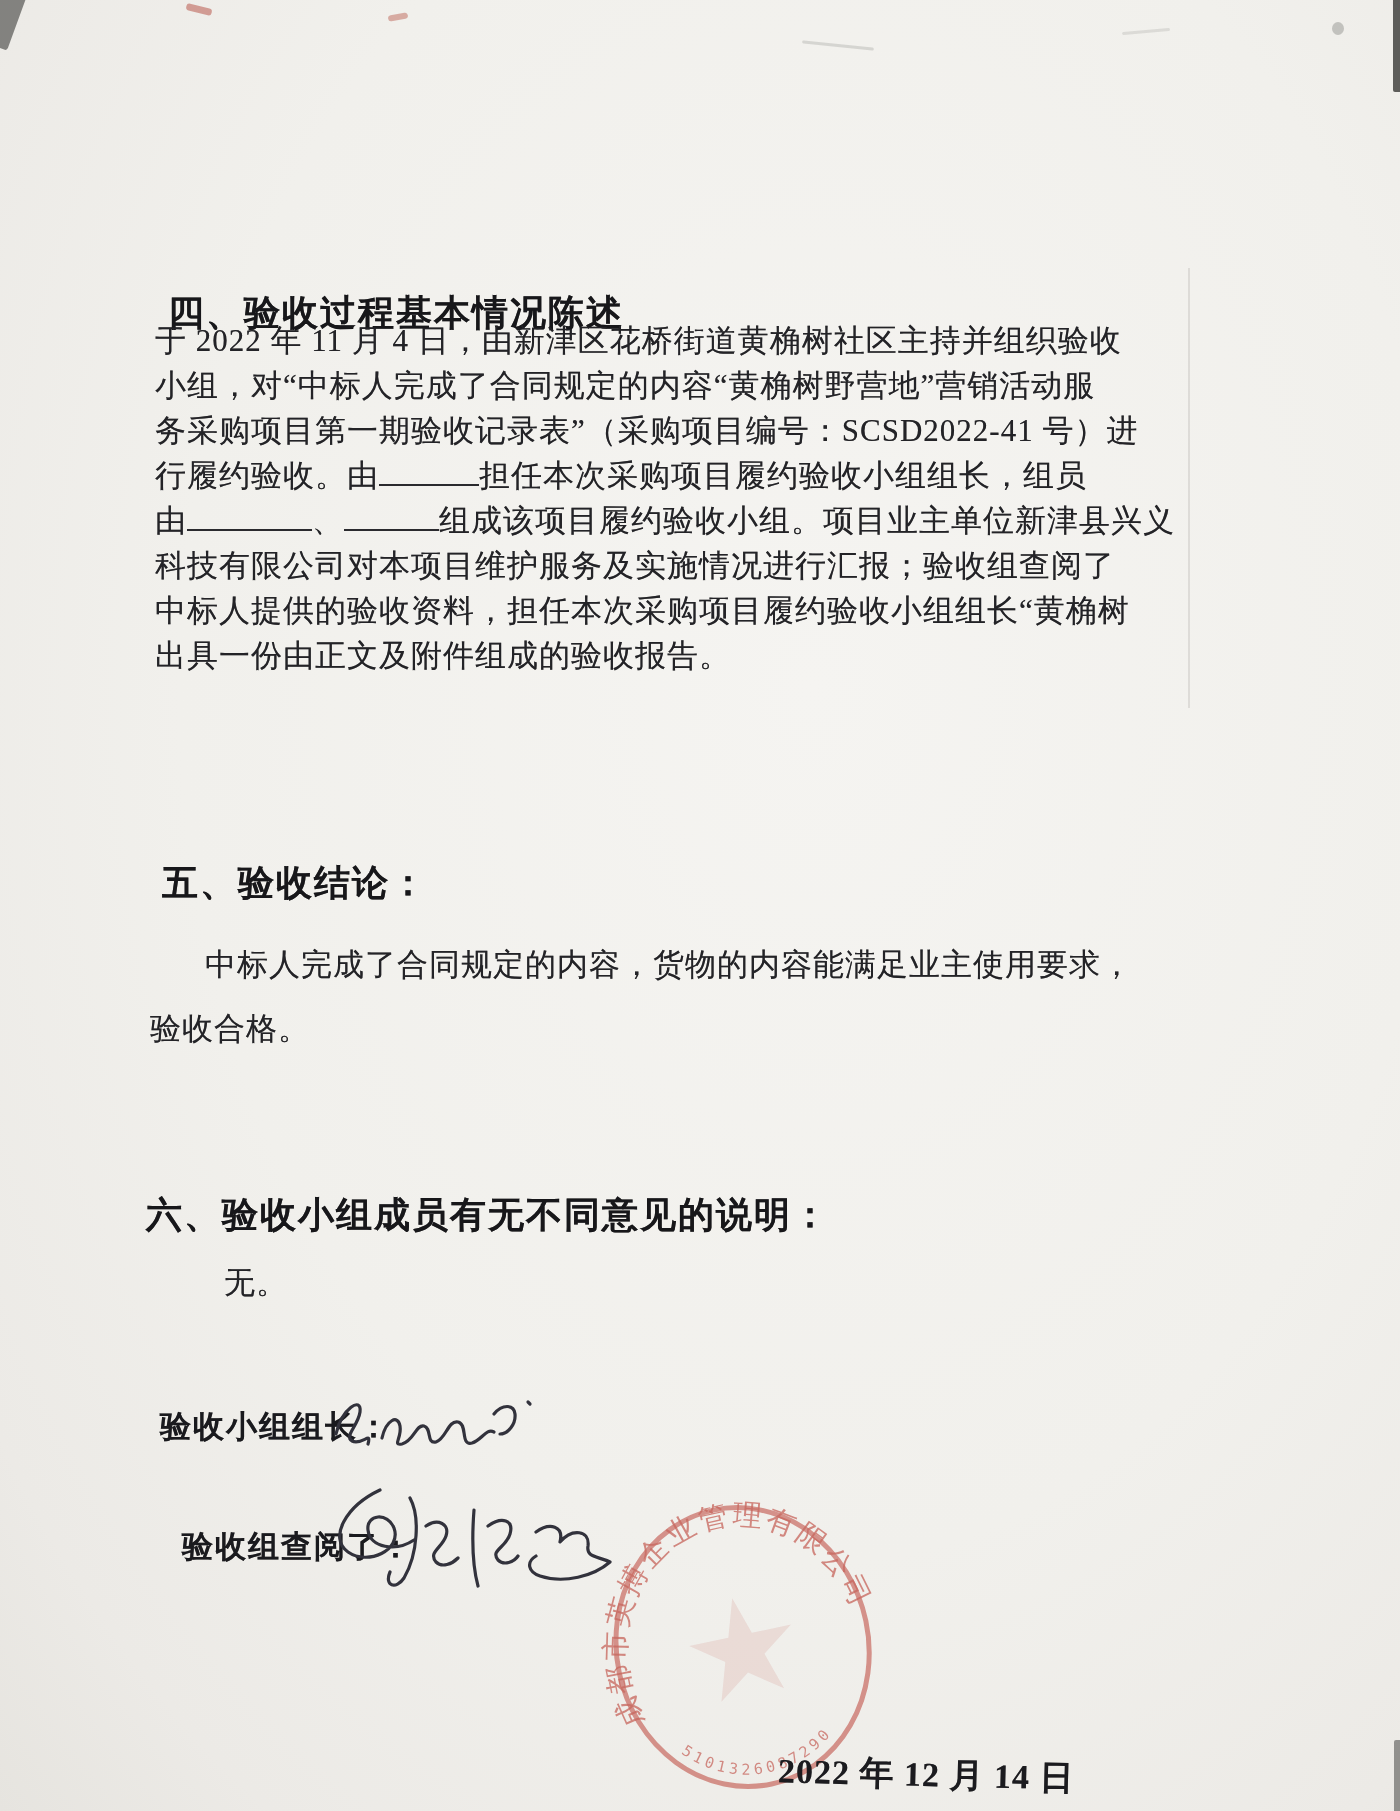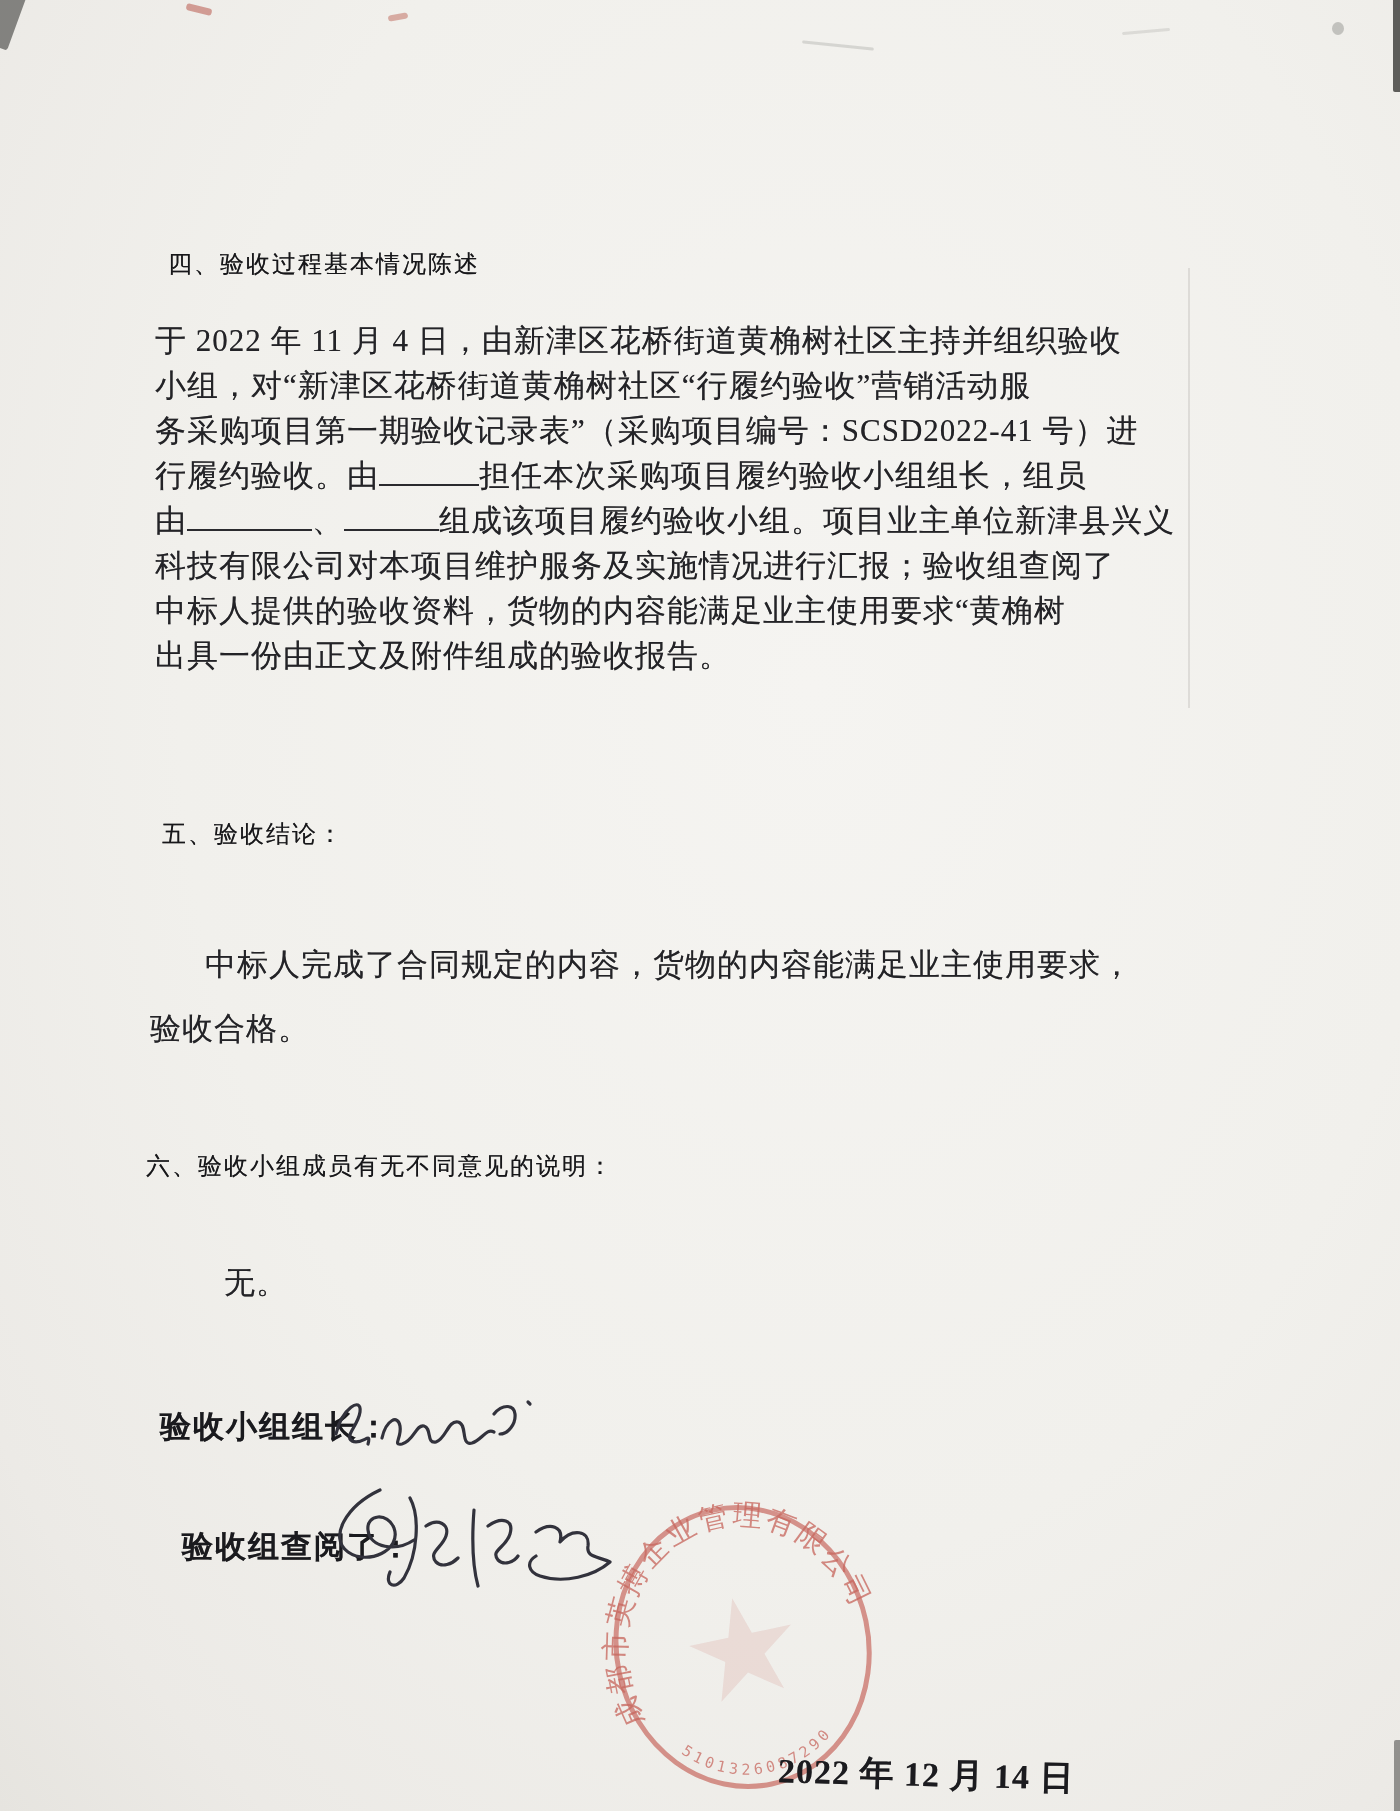--- a/index.html
+++ b/index.html
@@ -3,21 +3,21 @@
 <meta charset="utf-8">
 <style>
   html,body{margin:0;padding:0;background:#e8e7e3;}
   .page{
     position:relative;width:1400px;height:1811px;overflow:hidden;
     background:radial-gradient(ellipse at 58% 38%, #f5f4f1 0%, #f1f0ec 55%, #eceae6 85%, #e6e4df 100%);
     font-family:"Liberation Serif","DejaVu Serif",serif;
     color:#26262a;
   }
   .abs{position:absolute;}
-  .heading{font-weight:400;font-size:24px;letter-spacing:2px;color:#17171a;white-space:nowrap;text-shadow:0 0 .5px rgba(0,0,0,.6);}
+  .heading{font-weight:700;font-size:36px;letter-spacing:2px;color:#17171a;white-space:nowrap;text-shadow:0 0 .5px rgba(0,0,0,.6);margin-top:41px;}
   .bodytext{font-size:31px;letter-spacing:1px;color:#232327;white-space:nowrap;text-shadow:0 0 .4px rgba(0,0,0,.45);}
   .para{line-height:45px;}
   .para .line{height:45px;}
   .blank{display:inline-block;border-bottom:2.5px solid #2a2a2e;height:26px;vertical-align:baseline;}
   .b100{width:100px}.b125{width:125px}.b95{width:95px}
   .label{font-weight:700;font-size:31px;letter-spacing:2px;color:#1a1a1e;white-space:nowrap;text-shadow:0 0 .5px rgba(0,0,0,.55);margin-left:32px;}
   .date{font-weight:700;font-size:34px;letter-spacing:1px;color:#1b1b1f;white-space:nowrap;transform:rotate(1.4deg);text-shadow:0 0 .6px rgba(0,0,0,.5);}
   .sig svg{display:block;}
   .sig path{fill:none;stroke:#32323c;stroke-width:3.2;stroke-linecap:round;stroke-linejoin:round;}
   .seal{opacity:.82;transform:rotate(-12deg);}
@@ -45,26 +45,26 @@
   <div class="art red1"></div>
   <div class="art red2"></div>
   <div class="art gray1"></div>
   <div class="art gray2"></div>
   <div class="abs crease"></div>
 
   <div class="abs heading" style="left:168px;top:248px;">四、验收过程基本情况陈述</div>
 
   <div class="abs para bodytext" style="left:155px;top:318px;width:980px;">
     <div class="line">于 2022 年 11 月 4 日，由新津区花桥街道黄桷树社区主持并组织验收</div>
-    <div class="line">小组，对“新津区花桥街道黄桷树社区“行履约验收”营销活动服</div>
+    <div class="line">小组，对“中标人完成了合同规定的内容“黄桷树野营地”营销活动服</div>
     <div class="line">务采购项目第一期验收记录表”（采购项目编号：SCSD2022-41 号）进</div>
     <div class="line"><span>行履约验收。由</span><span class="blank b100"></span><span>担任本次采购项目履约验收小组组长，组员</span></div>
     <div class="line"><span>由</span><span class="blank b125"></span><span>、</span><span class="blank b95"></span><span>组成该项目履约验收小组。项目业主单位新津县兴义</span></div>
     <div class="line">科技有限公司对本项目维护服务及实施情况进行汇报；验收组查阅了</div>
-    <div class="line">中标人提供的验收资料，货物的内容能满足业主使用要求“黄桷树</div>
+    <div class="line">中标人提供的验收资料，担任本次采购项目履约验收小组组长“黄桷树</div>
     <div class="line">出具一份由正文及附件组成的验收报告。</div>
   </div>
 
   <div class="abs heading" style="left:162px;top:818px;">五、验收结论：</div>
   <div class="abs bodytext" style="left:205px;top:944px;">中标人完成了合同规定的内容，货物的内容能满足业主使用要求，</div>
   <div class="abs bodytext" style="left:150px;top:1008px;">验收合格。</div>
 
   <div class="abs heading" style="left:146px;top:1150px;">六、验收小组成员有无不同意见的说明：</div>
   <div class="abs bodytext" style="left:224px;top:1262px;">无。</div>
 

